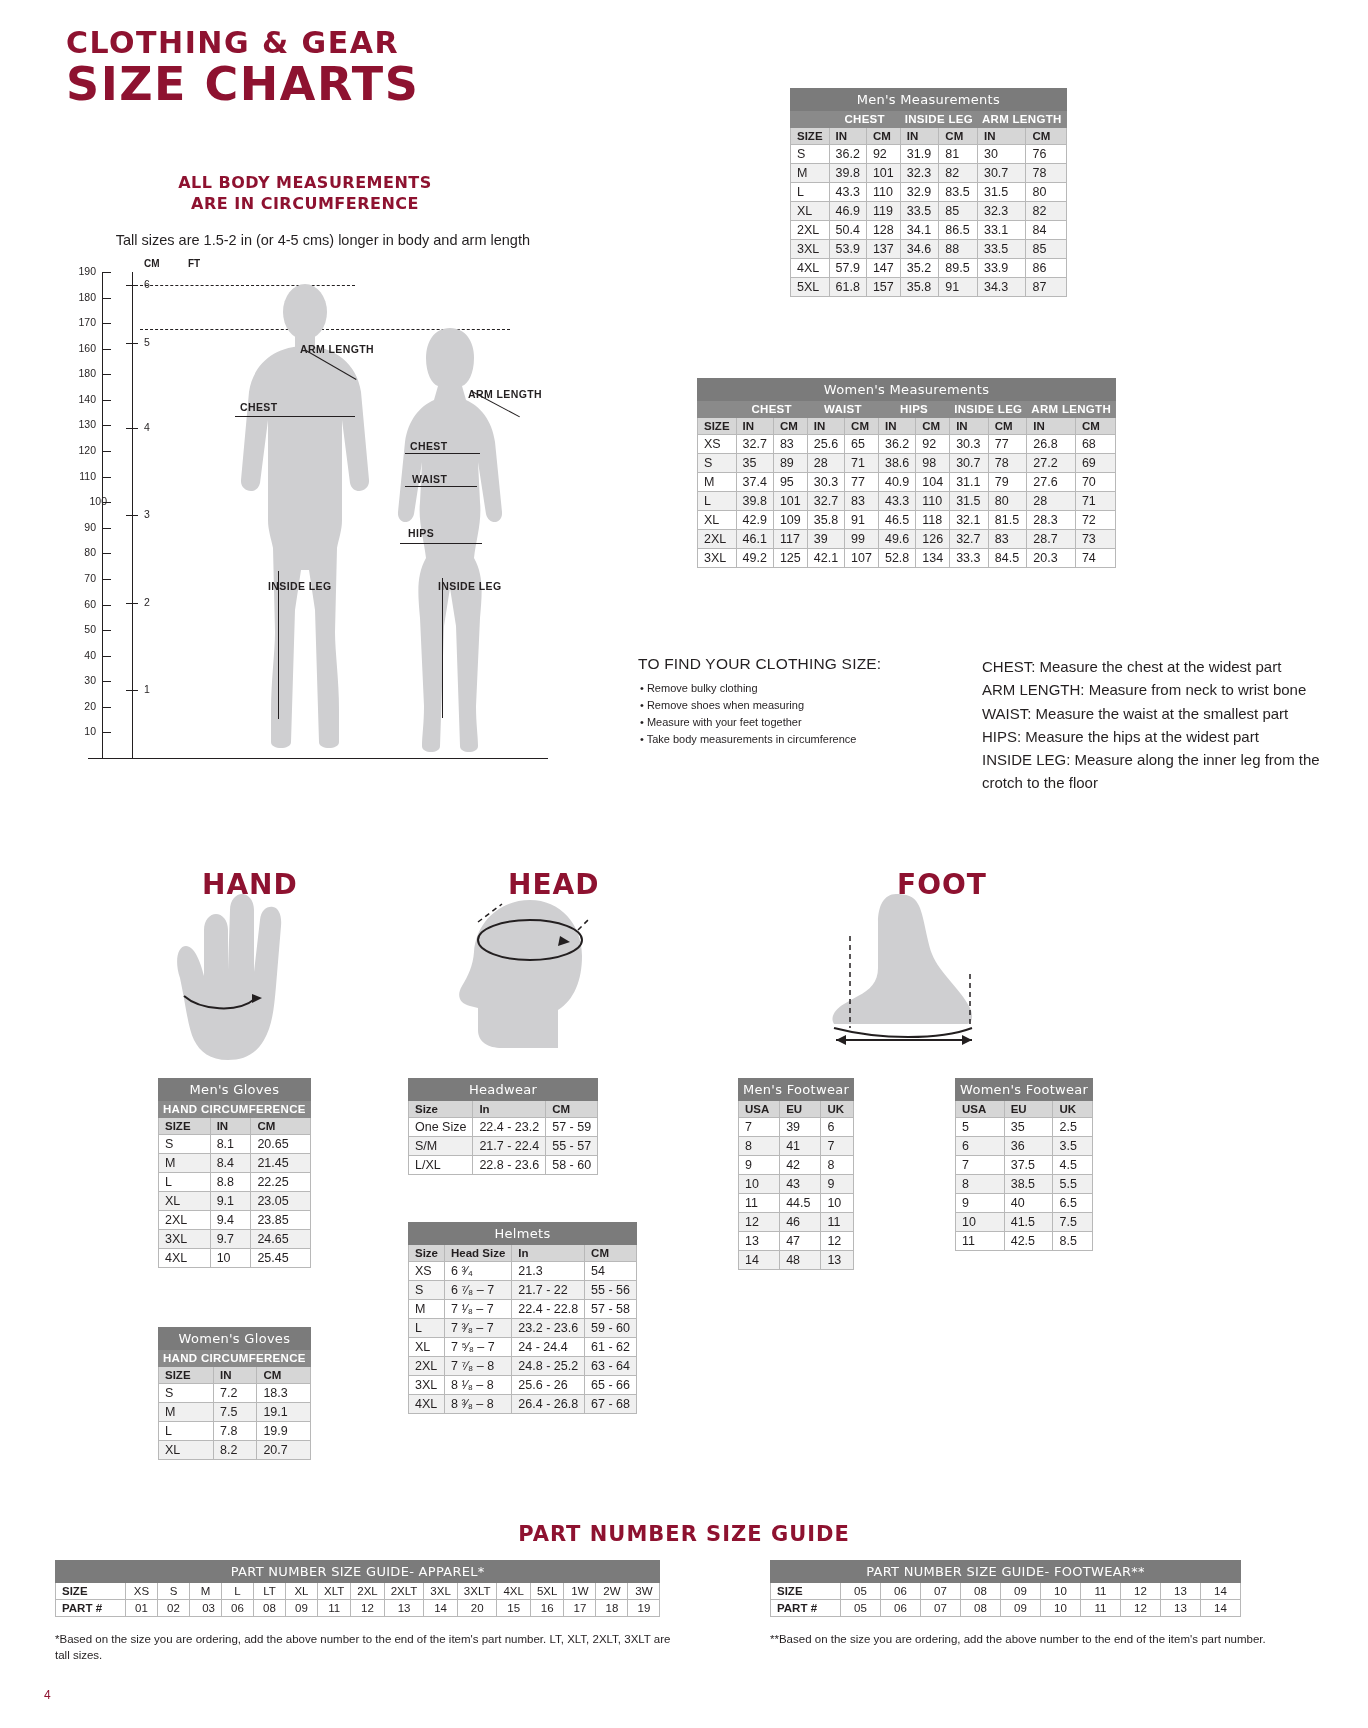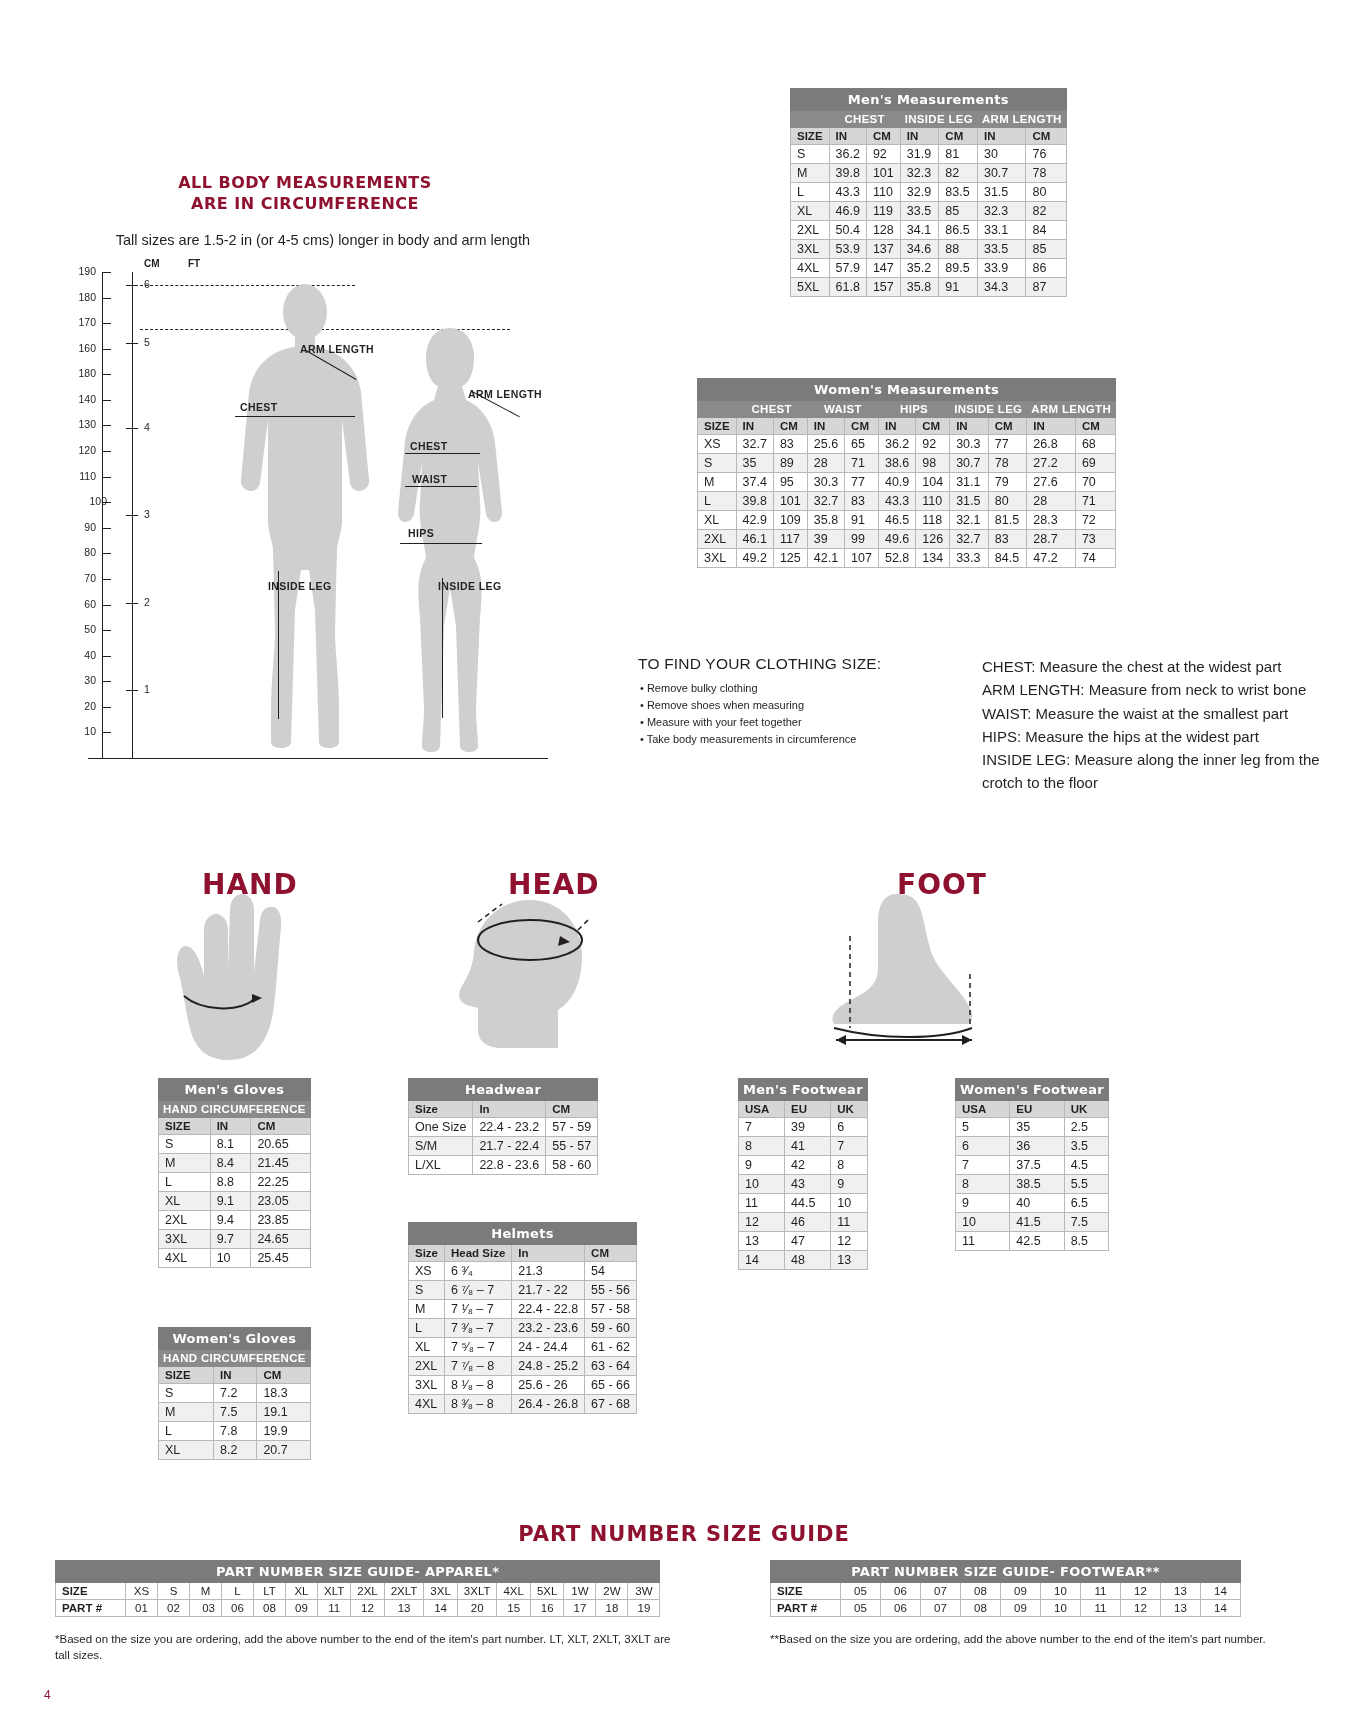--- a/index.html
+++ b/index.html
@@ -73,21 +73,21 @@
   .tbl th, .tbl td {
     border:1px solid #b8b8b8;
     padding:2px 6px;
     text-align:left;
     font-weight:normal;
     white-space:nowrap;
   }
   .tbl .caption {
     background:#7b7b7b; color:#fff; text-align:center;
     font-family:"DejaVu Sans", sans-serif;
-    font-weight:bold; font-size:13px; letter-spacing:.3px;
+    font-weight:normal; font-size:13px; letter-spacing:.3px;
     border:1px solid #7b7b7b; padding:3px 4px;
   }
   .tbl .grp {
     background:#8a8a8a; color:#fff; text-align:center;
     font-size:11.5px; font-weight:bold; letter-spacing:.3px;
     border:1px solid #8a8a8a; padding:2px 4px;
   }
   .tbl .sub {
     background:#d6d6d6; color:#231f20; text-align:left;
     font-size:11.5px; font-weight:bold; padding:2px 6px;
@@ -121,20 +121,24 @@
   .pn-note { position:absolute; font-size:11.5px; line-height:1.35; color:#231f20; }
 
   .page-num { position:absolute; left:44px; top:1688px; font-size:12px; color:#8e1230; }
   svg { display:block; }
 </style>
 </head>
 <body>
 
 <div class="page">
 
+  <div class="title-block">
+    <div class="title-1">CLOTHING &amp; GEAR</div>
+    <div class="title-2">SIZE CHARTS</div>
+  </div>
 
   <div class="sub-head">
     <div>ALL BODY MEASUREMENTS</div>
     <div>ARE IN CIRCUMFERENCE</div>
   </div>
   <div class="sub-note">Tall sizes are 1.5-2 in (or 4-5 cms) longer in body and arm  length</div>
 
   <div class="figure-area">
     <div class="ruler-label cm-lbl">CM</div>
     <div class="ruler-label ft-lbl">FT</div>
@@ -443,21 +447,21 @@
           <tr>
             <td>3XL</td>
             <td>49.2</td>
             <td>125</td>
             <td>42.1</td>
             <td>107</td>
             <td>52.8</td>
             <td>134</td>
             <td>33.3</td>
             <td>84.5</td>
-            <td>47.2</td>
+            <td>20.3</td>
             <td>74</td>
           </tr>
         </tbody>
     </table>
   </div>
 
   <div class="find-title">TO FIND YOUR CLOTHING SIZE:</div>
   <div class="find-list" id="find-list">
       <div>• Remove bulky clothing</div>
       <div>• Remove shoes when measuring</div>

